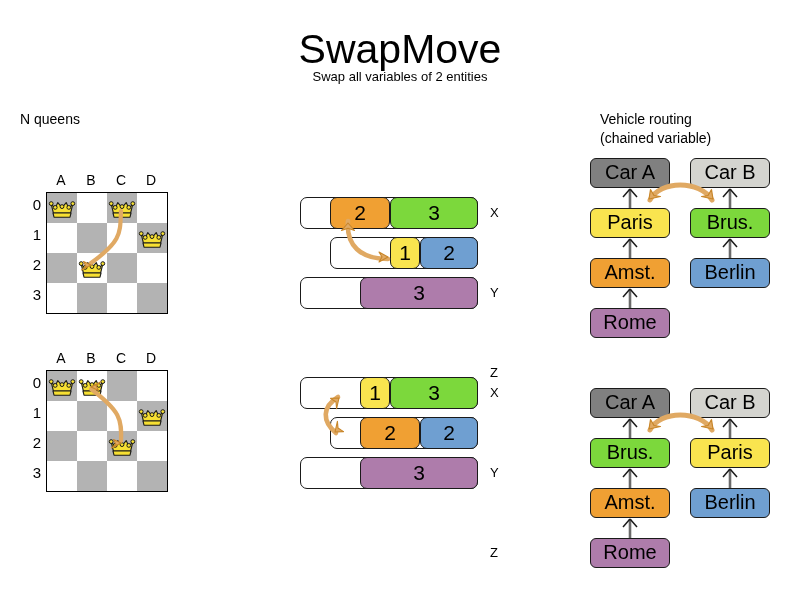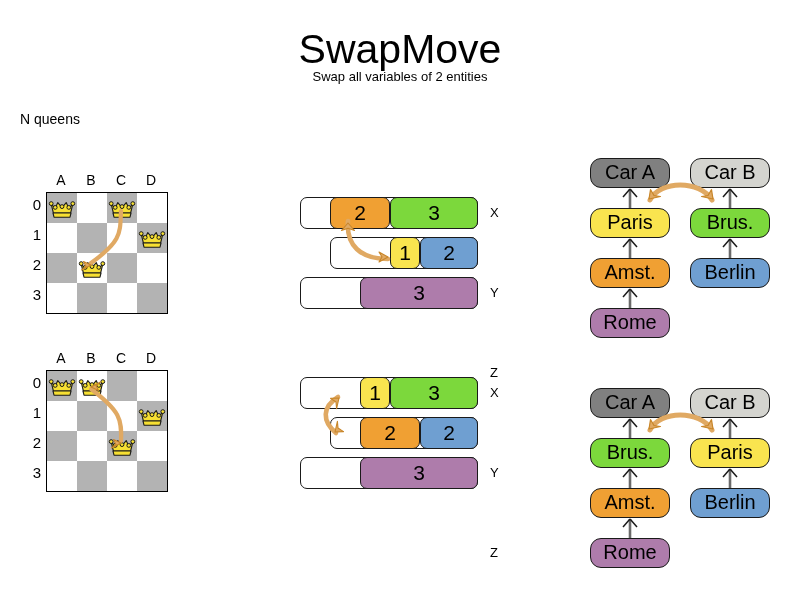--- a/index.html
+++ b/index.html
@@ -52,35 +52,39 @@
     border:1.5px solid #1a1a1a;border-radius:7px;
     font-size:21px;line-height:29px;text-align:center;color:#000;
   }
   .cb-label{
     position:absolute;font-size:13px;line-height:16px;text-align:left;width:20px;top:8px;
   }
 
   
   .vrp-box{
     position:absolute;width:80px;height:30px;box-sizing:border-box;
-    border:1.6px solid #1a1a1a;border-radius:11px;
+    border:1.6px solid #1a1a1a;border-radius:6px;
     font-size:20px;line-height:27px;text-align:center;color:#000;
     overflow:hidden;white-space:nowrap;
   }
   svg{overflow:visible;display:block;}
 </style>
 </head>
 <body>
 
 <div class="root">
 
   <div class="title">SwapMove</div>
   <div class="subtitle">Swap all variables of 2 entities</div>
 
   <div class="sec-head" id="head-queens">N queens</div>
+  <div class="sec-head" id="head-vrp">
+    <div>Vehicle routing</div>
+    <div>(chained variable)</div>
+  </div>
 
   <div id="dyn">
       <div class="board-wrap" style="left: 32px; top: 172px; width: 140px; height: 144px;">
         <div class="colhdr" style="left: 14px; top: 0px;">A</div>
         <div class="colhdr" style="left: 44px; top: 0px;">B</div>
         <div class="colhdr" style="left: 74px; top: 0px;">C</div>
         <div class="colhdr" style="left: 104px; top: 0px;">D</div>
         <div class="rowhdr" style="left: -2px; top: 25px;">0</div>
         <div class="rowhdr" style="left: -2px; top: 55px;">1</div>
         <div class="rowhdr" style="left: -2px; top: 85px;">2</div>

